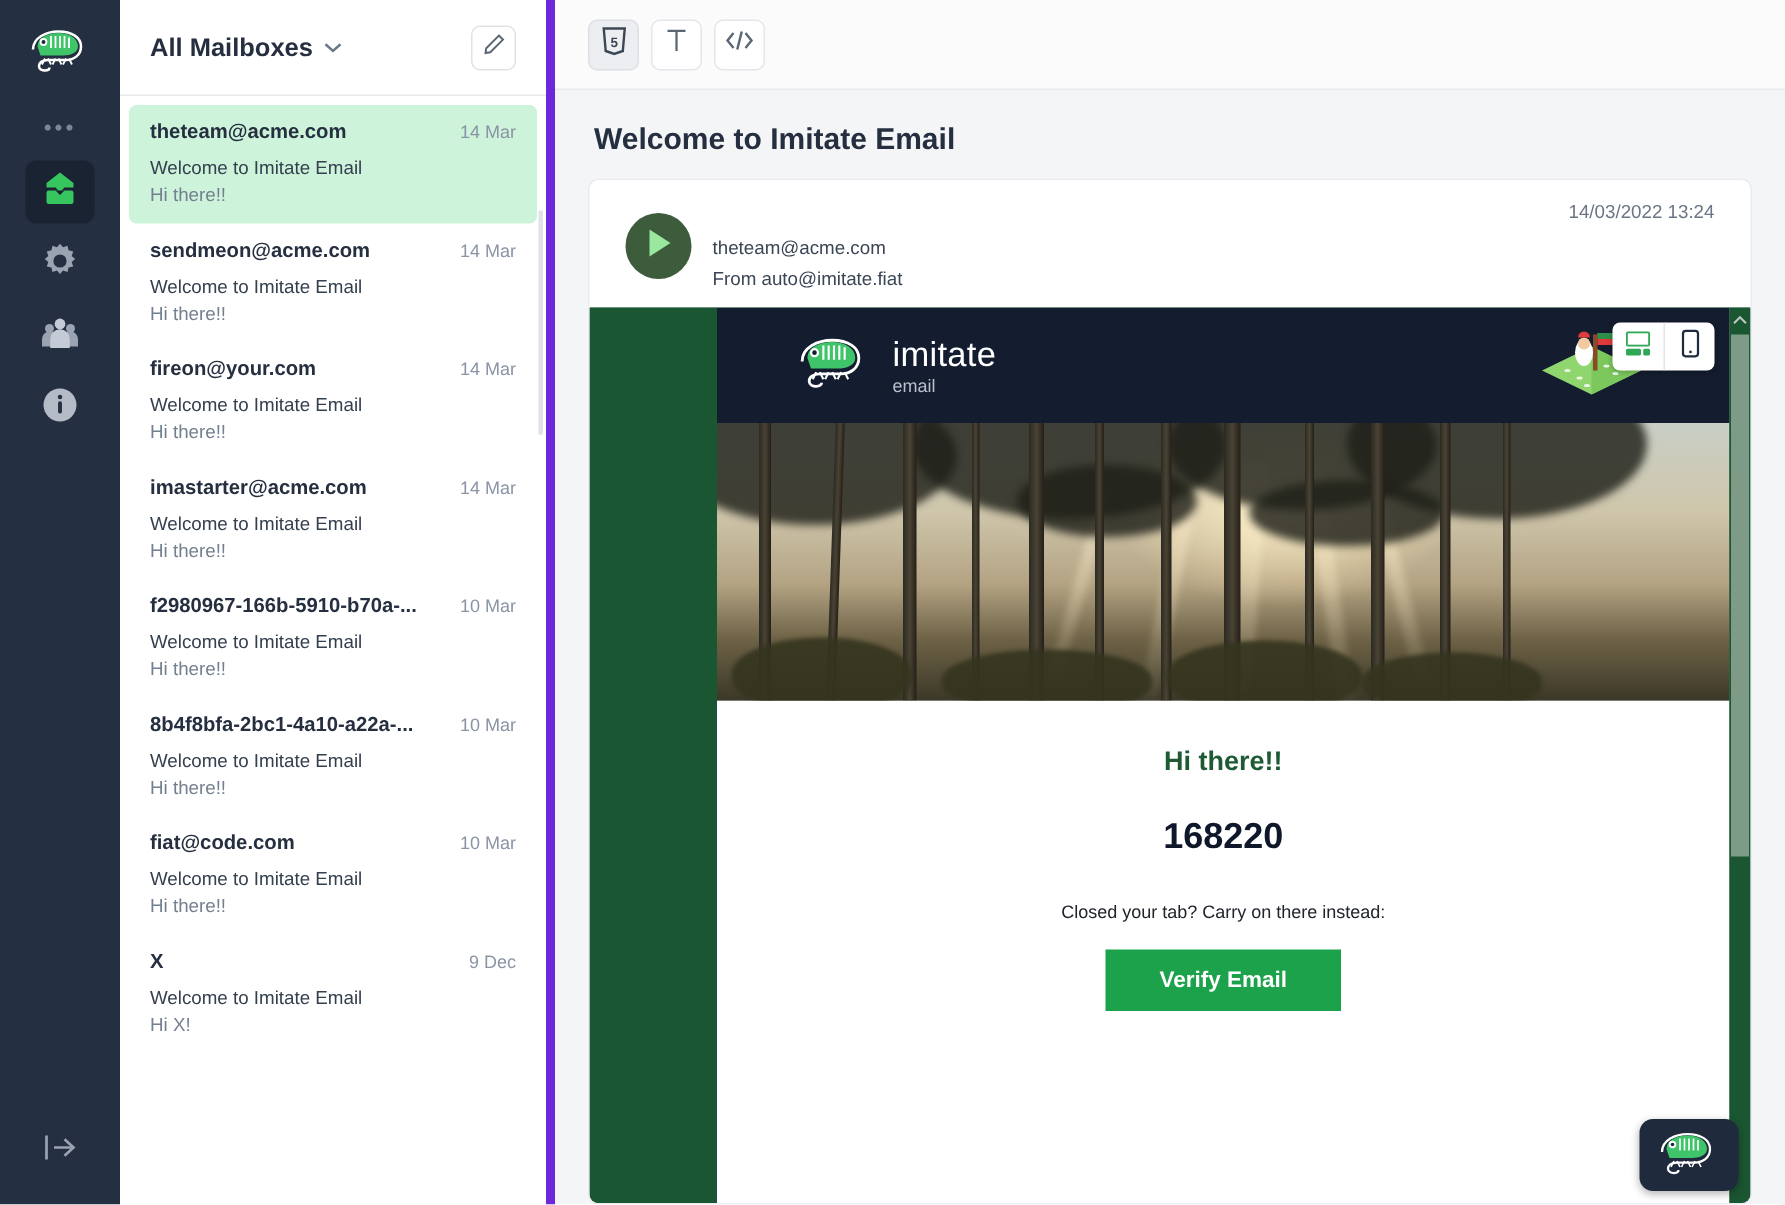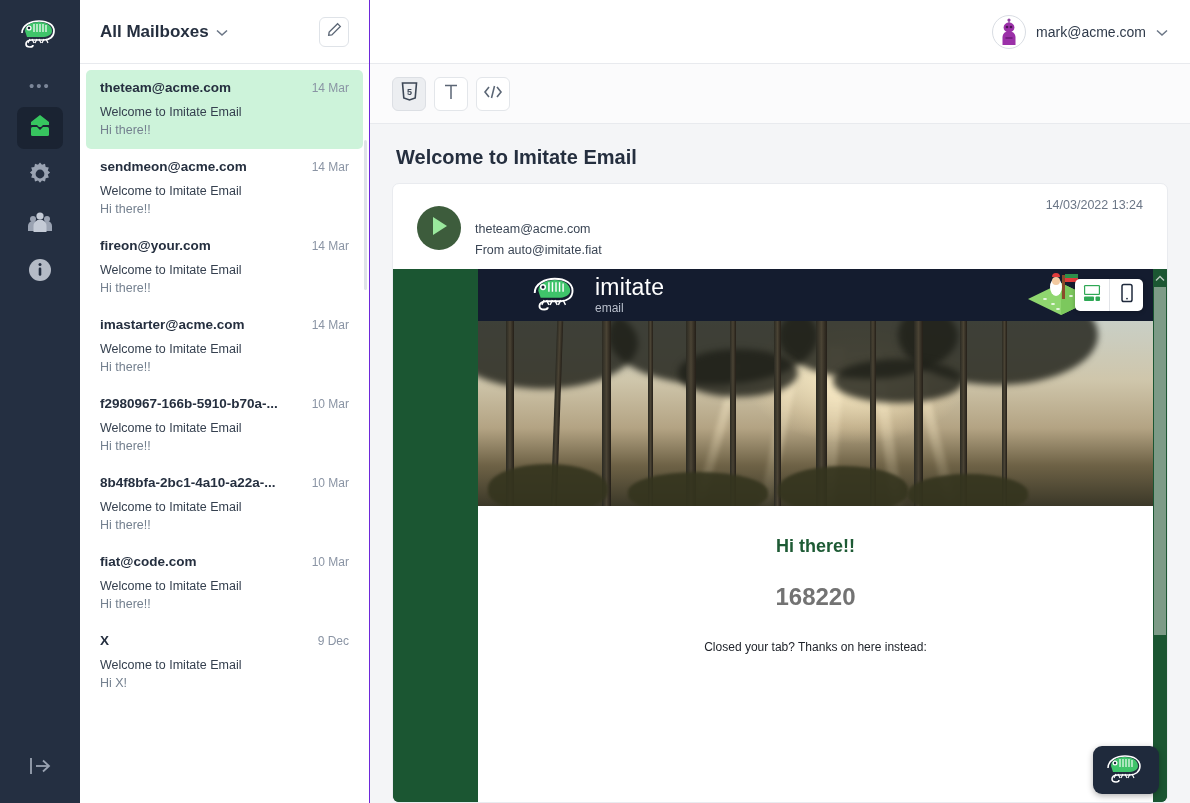--- a/index.html
+++ b/index.html
@@ -23,21 +23,21 @@
     width: 46px; height: 42px; border-radius: 7px;
     display: flex; align-items: center; justify-content: center;
     cursor: pointer;
   }
   .rail-btn.active { background: #1a2332; }
   .rail-bottom { position: absolute; bottom: 22px; left: 0; width: 80px; display: flex; justify-content: center; }
 
   
   .list-col {
     width: 290px; flex: 0 0 290px; background: #ffffff;
-    border-right: 1px solid #6d28d9; display: flex; flex-direction: column;
+    border-right: 6px solid #6d28d9; display: flex; flex-direction: column;
     position: relative;
   }
   .list-head {
     height: 64px; display: flex; align-items: center; justify-content: space-between;
     padding: 0 20px; border-bottom: 1px solid #e8eaee; flex: 0 0 64px;
   }
   .mailbox-sel { display: flex; align-items: center; gap: 7px; cursor: pointer; }
   .mailbox-title { font-size: 17px; font-weight: bold; color: #252f3f; }
   .compose-btn {
     width: 30px; height: 30px; border: 1px solid #dfe3e8; border-radius: 6px;
@@ -97,41 +97,41 @@
   .meta-lines { padding-top: 16px; }
   .meta-to { font-size: 12.5px; color: #3b4655; }
   .meta-from { font-size: 12.5px; color: #3b4655; margin-top: 7px; }
   .meta-date { position: absolute; right: 24px; top: 14px; font-size: 12.5px; color: #6b7686; }
 
   
   .email-frame { position: relative; flex: 1; overflow: hidden; background: #1b5632; }
   .email-inner { position: absolute; left: 0; top: 0; right: 14px; bottom: 0; background:#1b5632; }
   .email-body { position: absolute; left: 85px; right: 0px; top: 0; bottom: 0; background: #fff; }
   .eb-banner {
-    height: 52px; background: #141c2f; display: flex; align-items: center;
+    height: 77px; background: #141c2f; display: flex; align-items: center;
     padding: 0 56px 0 52px; justify-content: space-between;
   }
   .eb-logo { display: flex; align-items: center; gap: 13px; }
   .eb-wordmark { line-height: 1; }
   .eb-imitate { font-size: 23px; color: #fff; letter-spacing: .2px; }
   .eb-email { font-size: 12px; color: #b9bfcb; margin-top: 3px; }
   .eb-hero { height: 185px; position: relative; overflow: hidden; background:#2e2b21; }
   .sky { position:absolute; inset:0;
     background:
       radial-gradient(ellipse 150px 90px at 56% 30%, rgba(255,240,200,.95), rgba(255,230,180,.25) 55%, rgba(0,0,0,0) 75%),
       linear-gradient(180deg,#c9cfc6 0%,#cfc6ab 32%,#b3a383 58%,#6e6246 78%,#3b3828 100%);
   }
   .ray { position:absolute; background: linear-gradient(180deg, rgba(255,240,205,.55), rgba(255,235,190,0)); transform-origin: top center; filter: blur(2px); }
   .trunk { position:absolute; bottom:0; background: linear-gradient(90deg,#2b2a22,#4a4334,#241f18); }
   .canopy { position:absolute; border-radius:50%; background: rgba(31,32,24,.82); filter: blur(3px); }
   .bush { position:absolute; bottom:-6px; border-radius:50% 50% 42% 42%; background: rgba(52,52,30,.9); filter: blur(1.5px); }
   .eb-content { text-align: center; padding: 30px 40px 0 40px; }
   .eb-hi { font-size: 18px; font-weight: bold; color: #1e5b35; }
   .eb-thanks { font-size: 15.5px; color: #20242b; margin-top: 25px; }
-  .eb-code { font-size: 24px; font-weight: bold; color: #737373; margin-top: 26px; }
+  .eb-code { font-size: 24px; font-weight: bold; color: #0f172a; margin-top: 26px; }
   .eb-closed { font-size: 12px; color: #20242b; margin-top: 29px; }
   .eb-verify {
     display: inline-block; margin-top: 18px; background: #1ba24a; color: #fff;
     font-size: 15px; font-weight: bold; padding: 12px 36px; cursor: pointer; border:0;
     font-family: "Liberation Sans", sans-serif;
   }
   .view-toggle {
     position: absolute; right: 24px; top: 10px; display: flex;
     background: #fff; border-radius: 5px; box-shadow: 0 1px 4px rgba(0,0,0,.25); overflow:hidden;
   }
@@ -298,41 +298,20 @@
           </div>
           <div class="mail-subj">Welcome to Imitate Email</div>
           <div class="mail-prev">Hi X!</div>
         </div>
       </div>
     <div class="list-scroll"></div>
   </div>
 
   <div class="main">
 
-    <div class="topbar">
-      <div class="user-chip">
-        <div class="avatar">
-          <svg width="26" height="28" viewBox="0 0 26 28">
-            <path d="M13 2 v3" stroke="#8e3fa0" stroke-width="1.2"></path>
-              <circle cx="13" cy="2" r="1.6" fill="#8e3fa0"></circle>
-            <ellipse cx="13" cy="9.5" rx="5.4" ry="5" fill="#9b30a8"></ellipse>
-            <circle cx="11" cy="9" r="1.3" fill="#4b1254"></circle>
-              <circle cx="15" cy="9" r="1.3" fill="#4b1254"></circle>
-            <path d="M6.5 27 v-8 a6.5 6 0 0 1 13 0 v8 Z" fill="#9b30a8"></path>
-            <path d="M9.5 20 h7" stroke="#6d1a78" stroke-width="1.4"></path>
-          </svg>
-        </div>
-        <span class="user-email">mark@acme.com</span>
-        <span>
-          <svg width="12" height="8" viewBox="0 0 12 8" fill="none" stroke="#6b7686" stroke-width="1.5">
-              <path d="M1 1.5 L6 6 L11 1.5"></path>
-            </svg>
-        </span>
-      </div>
-    </div>
 
     <div class="toolbar">
       <div class="tool-btn active">
         <span>
           <svg width="17" height="19" viewBox="0 0 17 19">
             <path d="M1.5 1 h14 l-1.3 15 L8.5 18 L2.8 16 Z" fill="none" stroke="#3c4756" stroke-width="1.6"></path>
             <text x="8.5" y="13" font-size="9" font-weight="bold" text-anchor="middle" fill="#3c4756" font-family="Liberation Sans, sans-serif">5</text>
           </svg>
         </span>
       </div>
@@ -446,21 +425,22 @@
               <div class="trunk" style="left:524px;width:5px;height:185px"></div>
               <div class="bush" style="left:10px;width:120px;height:48px"></div>
               <div class="bush" style="left:150px;width:140px;height:40px"></div>
               <div class="bush" style="left:300px;width:130px;height:46px"></div>
               <div class="bush" style="left:430px;width:120px;height:38px"></div>
             </div>
 
             <div class="eb-content">
               <div class="eb-hi">Hi there!!</div>
               <div class="eb-code">168220</div>
-              <div class="eb-closed">Closed your tab? Thanks on here instead:</div>
+              <div class="eb-closed">Closed your tab? Carry on there instead:</div>
+              <button class="eb-verify">Verify Email</button>
             </div>
 
           </div>
         </div>
 
         <div class="view-toggle">
           <div class="vt-btn">
             <span>
               <svg width="20" height="18" viewBox="0 0 20 18" fill="#2fa855">
                 <rect x="2" y="1" width="16" height="10" rx="1.2"></rect>

